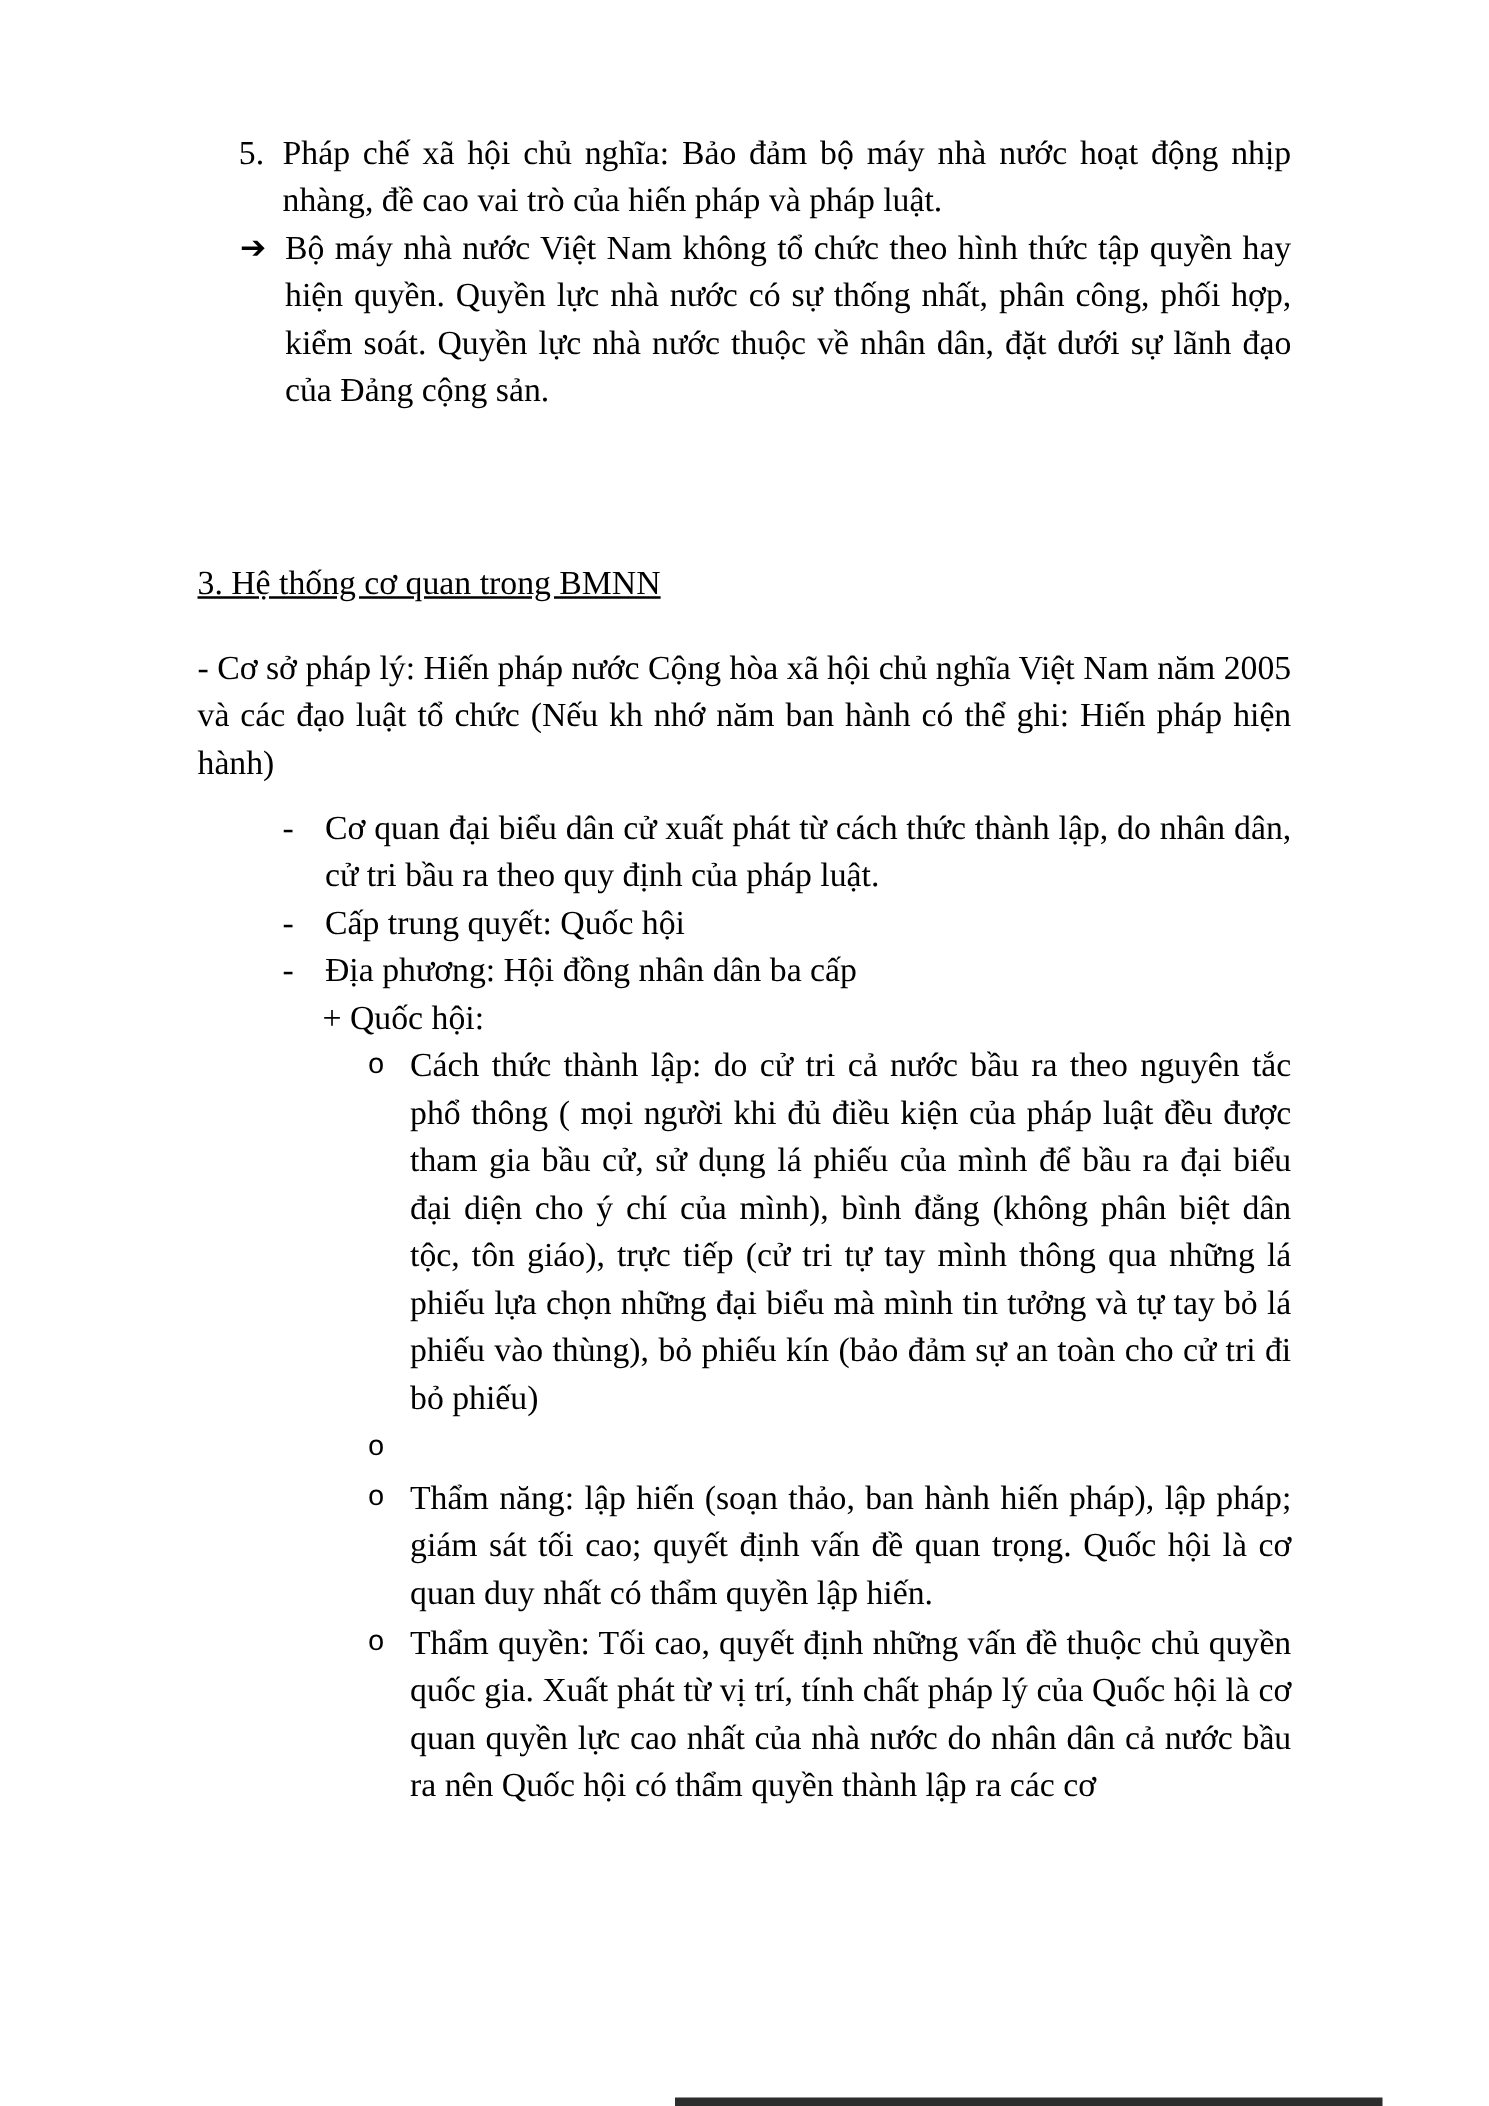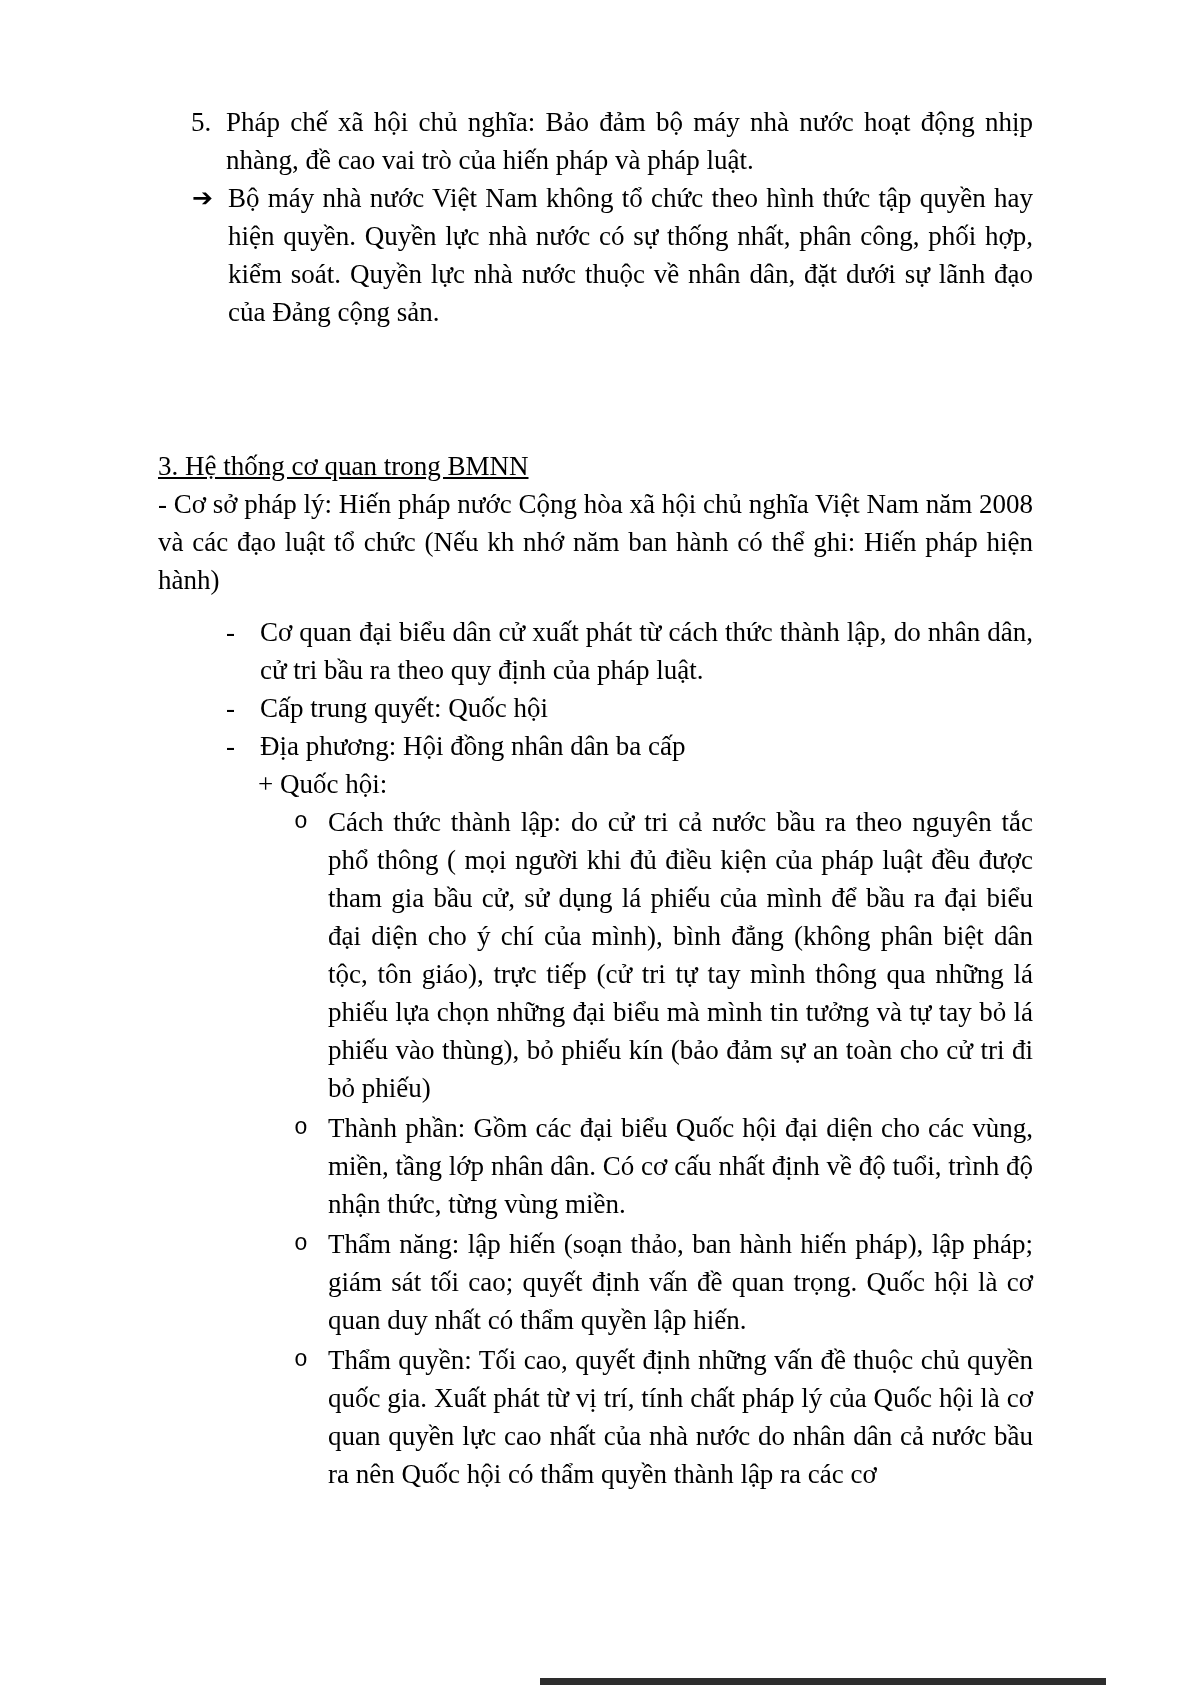--- a/index.html
+++ b/index.html
@@ -30,20 +30,21 @@
   .arrow { padding-left: 34px; }
   .arrow .abullet {
     flex: 0 0 36px;
     font-family: "DejaVu Sans", sans-serif;
     font-size: 25px;
   }
 
   
   .heading {
     margin-top: 116px;
+    margin-bottom: 30px;
     text-decoration: underline;
   }
 
   .para { margin-bottom: 14px; }
 
   
   .dash { padding-left: 68px; }
   .dash .dbullet { flex: 0 0 34px; }
 
   
@@ -78,21 +79,21 @@
     <div class="txt just">Pháp chế xã hội chủ nghĩa: Bảo đảm bộ máy nhà nước hoạt động nhịp nhàng, đề cao vai trò của hiến pháp và pháp luật.</div>
   </div>
 
   <div class="row arrow">
     <span class="abullet">➔</span>
     <div class="txt just">Bộ máy nhà nước Việt Nam không tổ chức theo hình thức tập quyền hay hiện quyền. Quyền lực nhà nước có sự thống nhất, phân công, phối hợp, kiểm soát. Quyền lực nhà nước thuộc về nhân dân, đặt dưới sự lãnh đạo của Đảng cộng sản.</div>
   </div>
 
   <div class="heading">3. Hệ thống cơ quan trong BMNN</div>
 
-  <div class="para just">- Cơ sở pháp lý: Hiến pháp nước Cộng hòa xã hội chủ nghĩa Việt Nam năm 2008 và các đạo luật tổ chức (Nếu kh nhớ năm ban hành có thể ghi: Hiến pháp hiện hành)</div>
+  <div class="para just">- Cơ sở pháp lý: Hiến pháp nước Cộng hòa xã hội chủ nghĩa Việt Nam năm 2005 và các đạo luật tổ chức (Nếu kh nhớ năm ban hành có thể ghi: Hiến pháp hiện hành)</div>
 
 
   <div class="row dash">
     <span class="dbullet">-</span>
     <div class="txt just">Cơ quan đại biểu dân cử xuất phát từ cách thức thành lập, do nhân dân, cử tri bầu ra theo quy định của pháp luật.</div>
   </div>
   <div class="row dash">
     <span class="dbullet">-</span>
     <div class="txt">Cấp trung quyết: Quốc hội</div>
   </div>
@@ -103,21 +104,20 @@
 
   <div class="plus">+ Quốc hội:</div>
 
   <div class="row oitem">
     <span class="obullet">o</span>
     <div class="txt just"><span class="b">Cách thức thành lập:</span> <span>do cử tri cả nước bầu ra theo nguyên tắc phổ thông ( mọi người khi đủ điều kiện của pháp luật đều được tham gia bầu cử, sử dụng lá phiếu của mình để bầu ra đại biểu đại diện cho ý chí của mình), bình đẳng (không phân biệt dân tộc, tôn giáo), trực tiếp (cử tri tự tay mình thông qua những lá phiếu lựa  chọn những đại biểu mà mình tin tưởng và tự tay bỏ lá phiếu vào thùng), bỏ phiếu kín (bảo đảm sự an toàn cho cử tri đi bỏ phiếu)</span></div>
   </div>
 
   <div class="row oitem">
     <span class="obullet">o</span>
-    <div class="txt just"><span class="b">Thành phần:</span> <span>Gồm các đại biểu Quốc hội đại diện cho các vùng, miền, tầng lớp nhân dân. Có cơ cấu nhất định về độ tuổi, trình độ nhận thức, từng vùng miền.</span></div>
   </div>
 
   <div class="row oitem">
     <span class="obullet">o</span>
     <div class="txt just"><span class="b">Thẩm năng:</span> <span>lập hiến (soạn thảo, ban hành hiến pháp), lập pháp; giám sát tối cao; quyết định vấn đề quan trọng. Quốc hội là cơ quan duy nhất có thẩm quyền lập hiến.</span></div>
   </div>
 
   <div class="row oitem">
     <span class="obullet">o</span>
     <div class="txt just"><span class="b">Thẩm quyền:</span> <span>Tối cao, quyết định những vấn đề thuộc chủ quyền quốc gia. Xuất phát từ vị trí, tính chất pháp lý của Quốc hội là cơ quan quyền lực cao nhất của nhà nước do nhân dân cả nước bầu ra nên Quốc hội có thẩm quyền thành lập ra các cơ</span></div>

